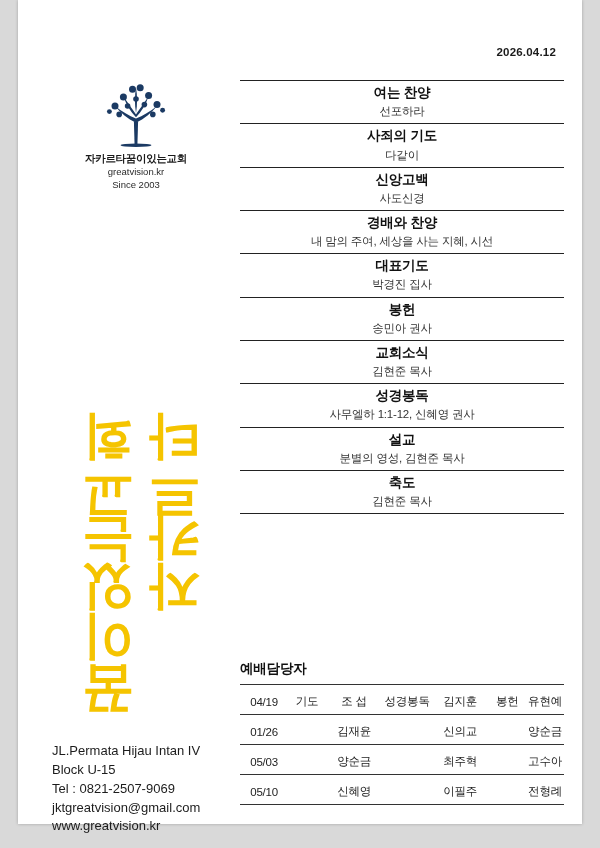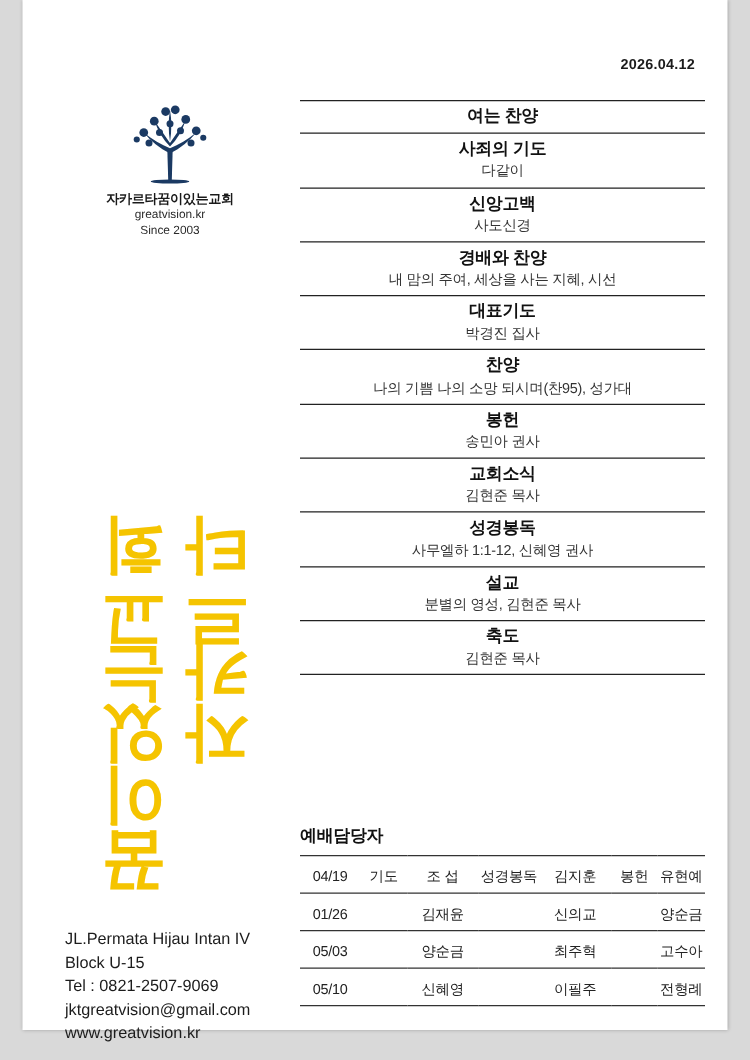--- a/index.html
+++ b/index.html
@@ -213,40 +213,37 @@
       <div>JL.Permata Hijau Intan IV</div>
       <div>Block U-15</div>
       <div>Tel : 0821-2507-9069</div>
       <div>jktgreatvision@gmail.com</div>
       <div>www.greatvision.kr</div>
     </div>
 
     <div class="order">
       <div class="order-item">
         <div class="order-title">여는 찬양</div>
+        <div class="order-desc">선포하라</div>
       </div>
       <div class="order-item">
         <div class="order-title">사죄의 기도</div>
         <div class="order-desc">다같이</div>
       </div>
       <div class="order-item">
         <div class="order-title">신앙고백</div>
         <div class="order-desc">사도신경</div>
       </div>
       <div class="order-item">
         <div class="order-title">경배와 찬양</div>
         <div class="order-desc">내 맘의 주여, 세상을 사는 지혜, 시선</div>
       </div>
       <div class="order-item">
         <div class="order-title">대표기도</div>
         <div class="order-desc">박경진 집사</div>
-      </div>
-      <div class="order-item">
-        <div class="order-title">찬양</div>
-        <div class="order-desc">나의 기쁨 나의 소망 되시며(찬95), 성가대</div>
       </div>
       <div class="order-item">
         <div class="order-title">봉헌</div>
         <div class="order-desc">송민아 권사</div>
       </div>
       <div class="order-item">
         <div class="order-title">교회소식</div>
         <div class="order-desc">김현준 목사</div>
       </div>
       <div class="order-item">

